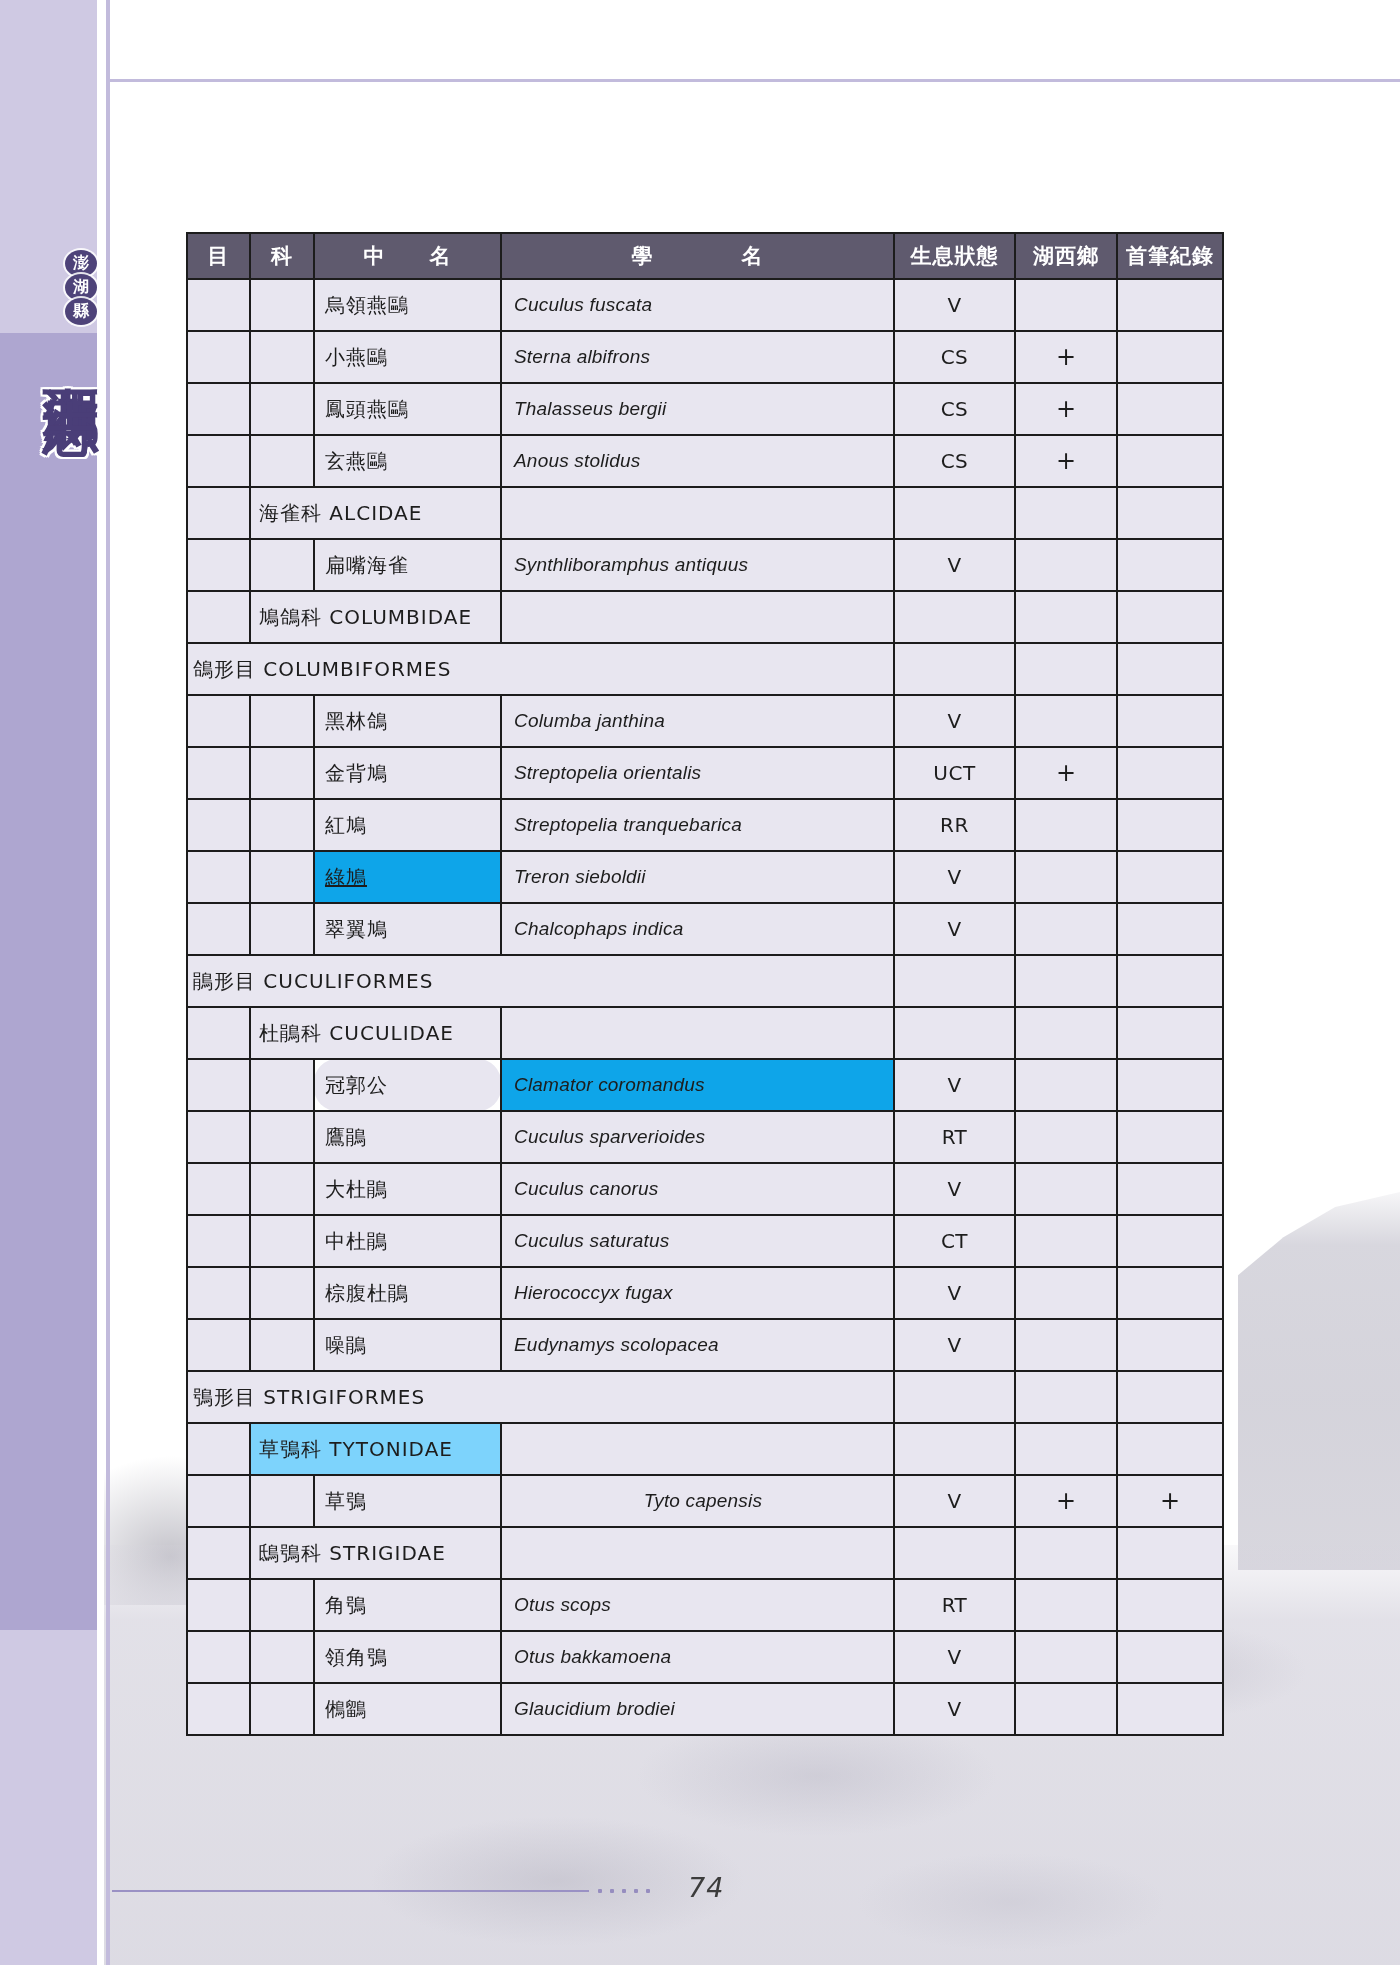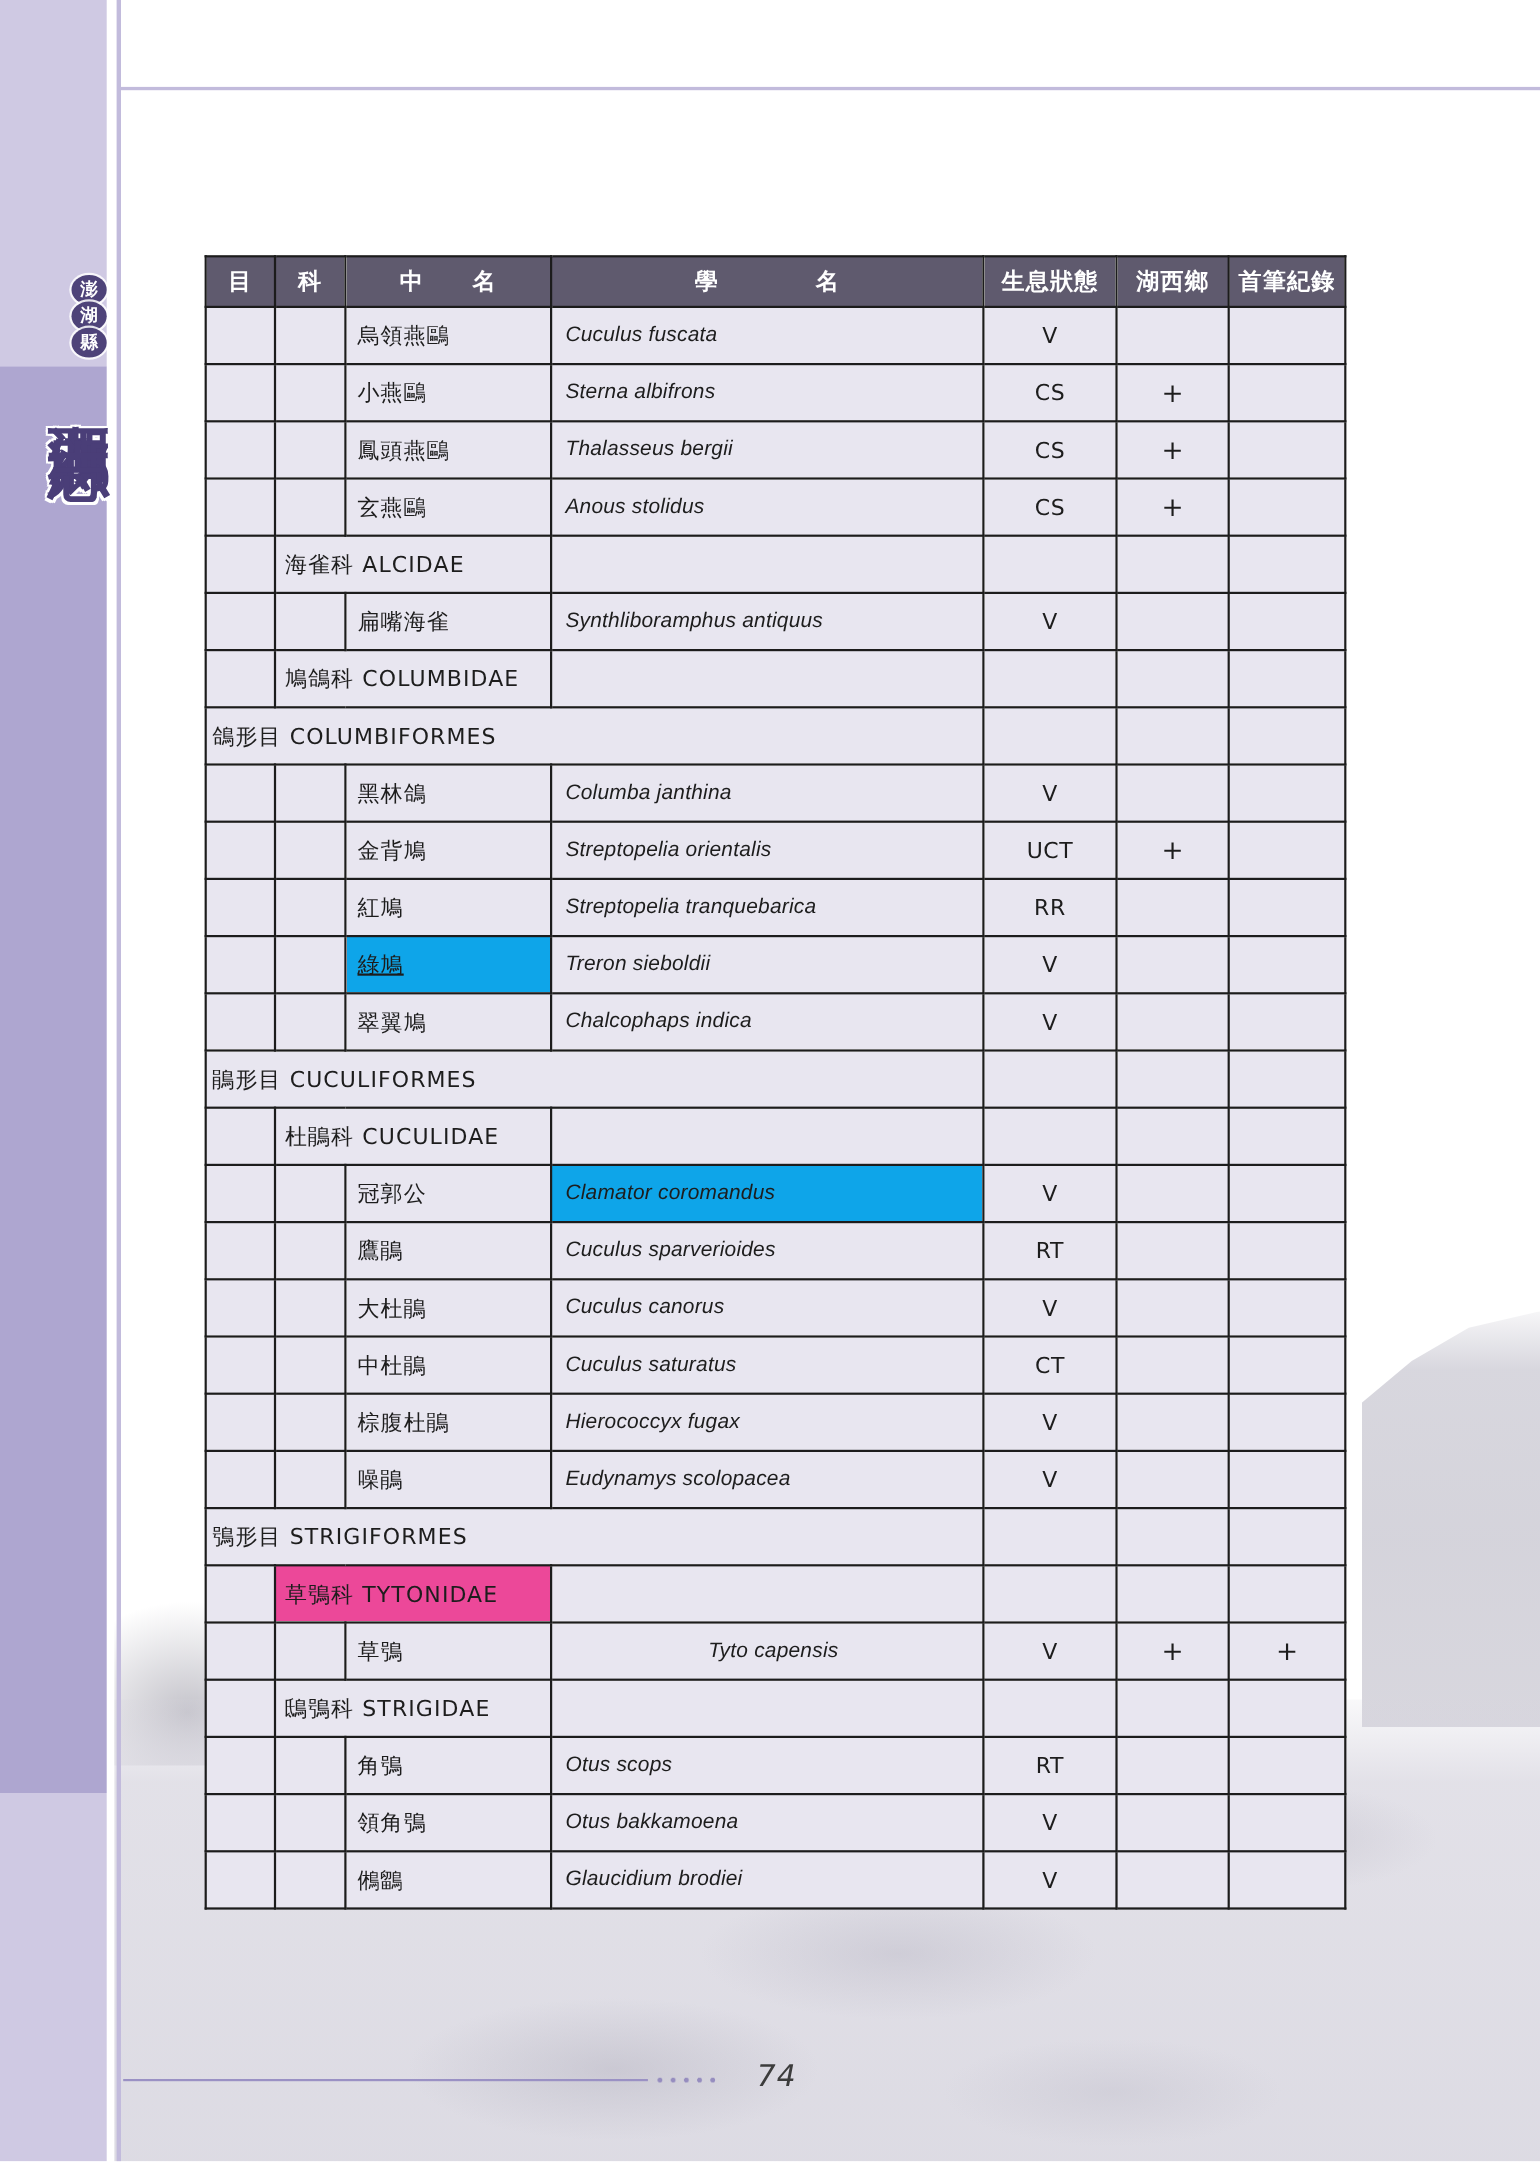--- a/index.html
+++ b/index.html
@@ -263,21 +263,21 @@
           <td class="c-order" style="background: rgb(232, 230, 240);"></td>
           <td class="c-label" colspan="2" style="background: rgb(232, 230, 240);">杜鵑科 CUCULIDAE</td>
           <td class="c-sci" style="background: rgb(232, 230, 240);"></td>
           <td class="c-status" style="background: rgb(232, 230, 240);"></td>
           <td class="c-mark" style="background: rgb(232, 230, 240);"></td>
           <td class="c-mark" style="background: rgb(232, 230, 240);"></td>
         </tr>
         <tr>
           <td class="c-order" style="background: rgb(232, 230, 240);"></td>
           <td class="c-family" style="background: rgb(232, 230, 240);"></td>
-          <td class="c-name" style="background: rgb(232, 230, 240);">冠郭公</td>
+          <td class="c-name" style="background: rgb(232, 230, 240); border-radius: 23px;">冠郭公</td>
           <td class="c-sci" style="background: #0ea5e9;">Clamator coromandus</td>
           <td class="c-status" style="background: rgb(232, 230, 240);">V</td>
           <td class="c-mark" style="background: rgb(232, 230, 240);"></td>
           <td class="c-mark" style="background: rgb(232, 230, 240);"></td>
         </tr>
         <tr>
           <td class="c-order" style="background: rgb(232, 230, 240);"></td>
           <td class="c-family" style="background: rgb(232, 230, 240);"></td>
           <td class="c-name" style="background: rgb(232, 230, 240);">鷹鵑</td>
           <td class="c-sci" style="background: rgb(232, 230, 240);">Cuculus sparverioides</td>
@@ -322,21 +322,21 @@
           <td class="c-mark" style="background: rgb(232, 230, 240);"></td>
         </tr>
         <tr>
           <td class="c-label c-order-label" colspan="4" style="background: rgb(232, 230, 240);">鴞形目 STRIGIFORMES</td>
           <td class="c-status" style="background: rgb(232, 230, 240);"></td>
           <td class="c-mark" style="background: rgb(232, 230, 240);"></td>
           <td class="c-mark" style="background: rgb(232, 230, 240);"></td>
         </tr>
         <tr>
           <td class="c-order" style="background: rgb(232, 230, 240);"></td>
-          <td class="c-label" colspan="2" style="background: #ec4899;">草鴞科 TYTONIDAE</td>
+          <td class="c-label" colspan="2" style="background: #7dd3fc;">草鴞科 TYTONIDAE</td>
           <td class="c-sci" style="background: rgb(232, 230, 240);"></td>
           <td class="c-status" style="background: rgb(232, 230, 240);"></td>
           <td class="c-mark" style="background: rgb(232, 230, 240);"></td>
           <td class="c-mark" style="background: rgb(232, 230, 240);"></td>
         </tr>
         <tr>
           <td class="c-order" style="background: rgb(232, 230, 240);"></td>
           <td class="c-family" style="background: rgb(232, 230, 240);"></td>
           <td class="c-name" style="background: rgb(232, 230, 240);">草鴞</td>
           <td class="c-sci" style="background: rgb(232, 230, 240); text-align: center;">Tyto capensis</td>

